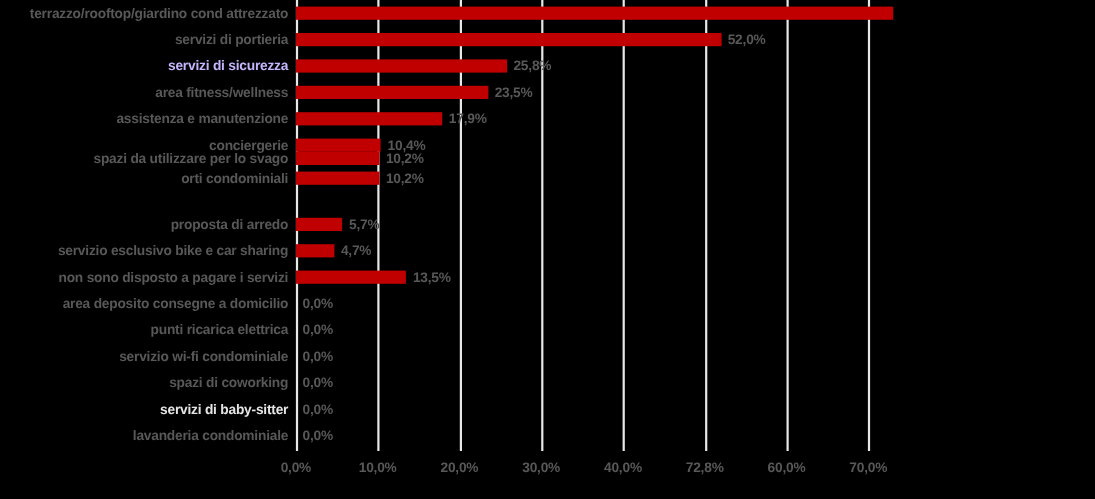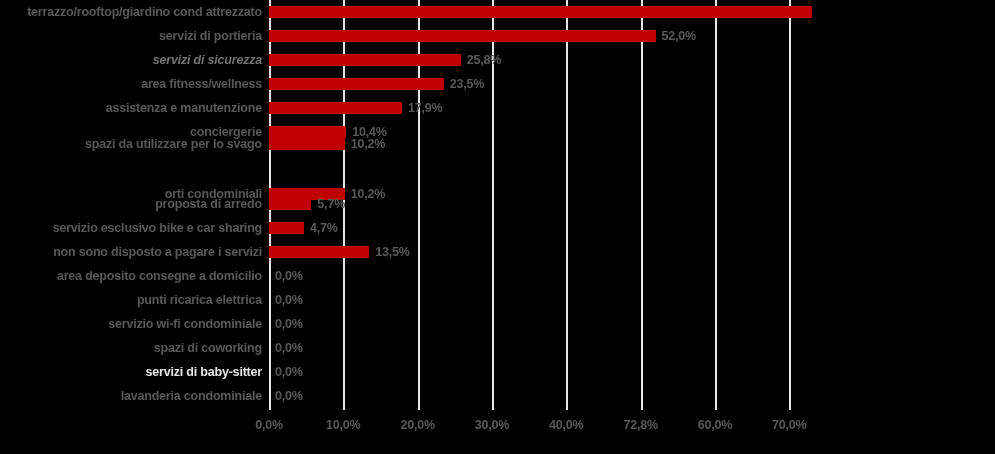--- a/index.html
+++ b/index.html
@@ -133,21 +133,21 @@
         </div>
       </div>
       <div class="row" style="top: 24px;">
         <div class="cat-label" style="color: rgb(88, 88, 88);">servizi di portieria</div>
         <div class="bar-wrap">
           <div class="bar" style="width: 386.533px; background: rgb(192, 0, 0);"></div>
           <div class="val-label" style="left: 392.533px; color: rgb(88, 88, 88);">52,0%</div>
         </div>
       </div>
       <div class="row" style="top: 48px;">
-        <div class="cat-label" style="color: #737373; font-style: italic;">servizi di sicurezza</div>
+        <div class="cat-label" style="color: #c4b5fd;">servizi di sicurezza</div>
         <div class="bar-wrap">
           <div class="bar" style="width: 191.78px; background: rgb(192, 0, 0);"></div>
           <div class="val-label" style="left: 197.78px; color: rgb(88, 88, 88);">25,8%</div>
         </div>
       </div>
       <div class="row" style="top: 72px;">
         <div class="cat-label" style="color: rgb(88, 88, 88);">area fitness/wellness</div>
         <div class="bar-wrap">
           <div class="bar" style="width: 174.683px; background: rgb(192, 0, 0);"></div>
           <div class="val-label" style="left: 180.683px; color: rgb(88, 88, 88);">23,5%</div>
@@ -167,21 +167,21 @@
           <div class="val-label" style="left: 83.3067px; color: rgb(88, 88, 88);">10,4%</div>
         </div>
       </div>
       <div class="row" style="top: 132px;">
         <div class="cat-label" style="color: rgb(88, 88, 88);">spazi da utilizzare per lo svago</div>
         <div class="bar-wrap">
           <div class="bar" style="width: 75.82px; background: rgb(192, 0, 0);"></div>
           <div class="val-label" style="left: 81.82px; color: rgb(88, 88, 88);">10,2%</div>
         </div>
       </div>
-      <div class="row" style="top: 182px;">
+      <div class="row" style="top: 150px;">
         <div class="cat-label" style="color: rgb(88, 88, 88);">orti condominiali</div>
         <div class="bar-wrap">
           <div class="bar" style="width: 75.82px; background: rgb(192, 0, 0);"></div>
           <div class="val-label" style="left: 81.82px; color: rgb(88, 88, 88);">10,2%</div>
         </div>
       </div>
       <div class="row" style="top: 192px;">
         <div class="cat-label" style="color: rgb(88, 88, 88);">proposta di arredo</div>
         <div class="bar-wrap">
           <div class="bar" style="width: 42.37px; background: rgb(192, 0, 0);"></div>

